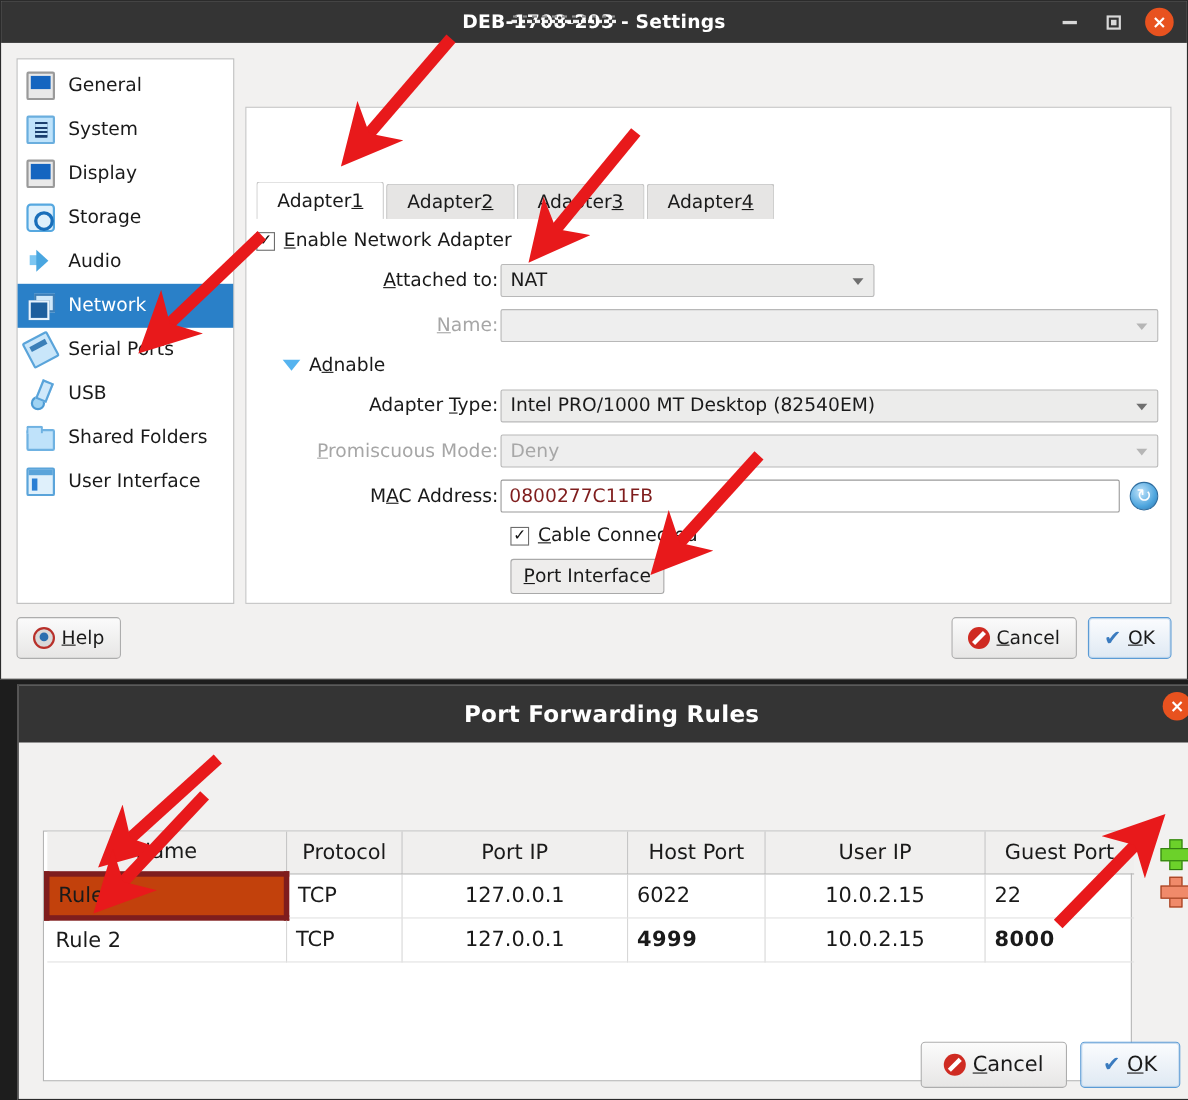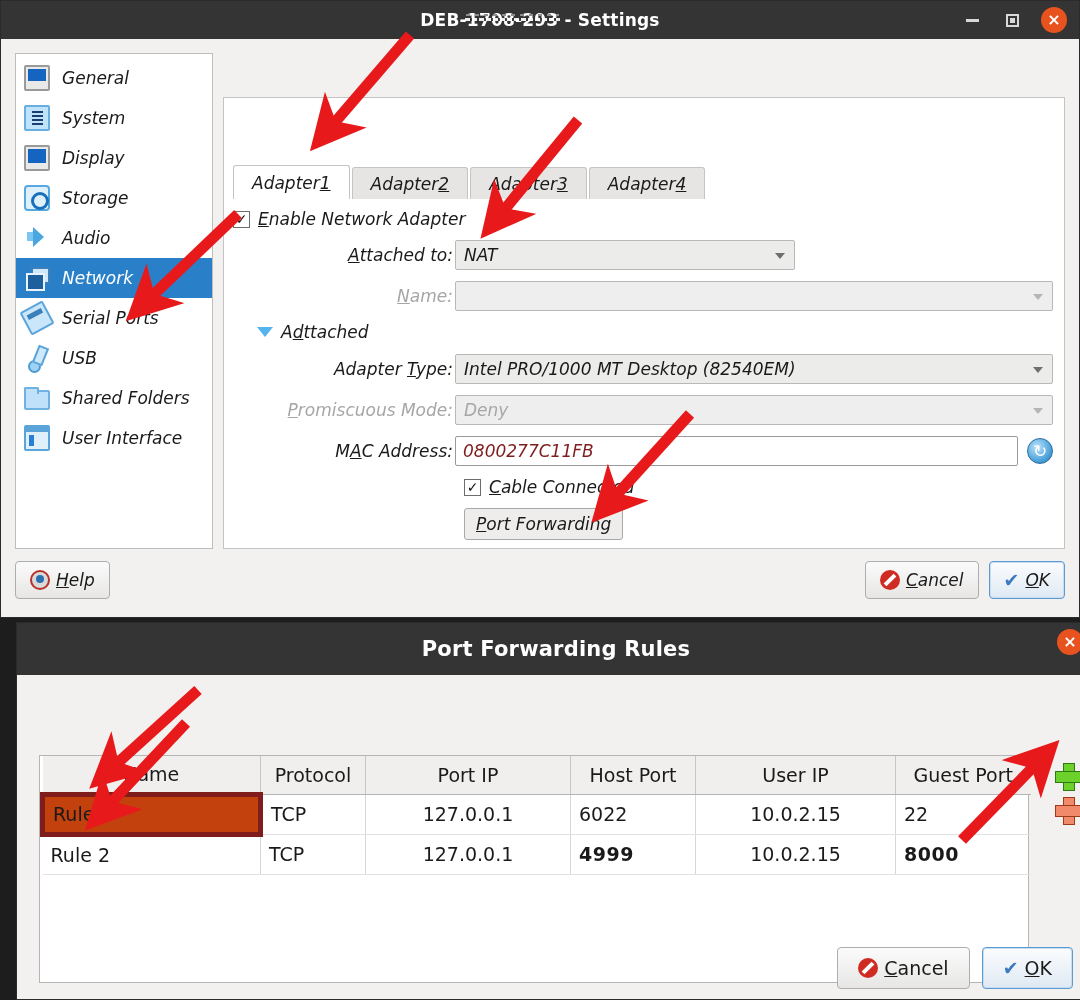--- a/index.html
+++ b/index.html
@@ -51,21 +51,21 @@
     background: repeating-linear-gradient(90deg,#8e8e8e 0 4px,transparent 4px 9px);
   }
   .winbtns { position: absolute; right: 12px; top: 0; height: 38px; display: flex; align-items: center; gap: 18px; }
   .wbtn { width: 22px; height: 22px; display: flex; align-items: center; justify-content: center; cursor: pointer; }
   .wbtn .dash { width: 13px; height: 3px; background: #d8d8d8; }
   .wbtn .sq { width: 13px; height: 13px; border: 2px solid #d8d8d8; position: relative; }
   .wbtn .sq::after { content:""; position:absolute; left:2px; top:2px; right:2px; bottom:2px; background:#d8d8d8; }
   .wbtn.close { width: 26px; height: 26px; border-radius: 50%; background: #e8521f; color: #fff;
                 font-size: 16px; font-weight: bold; line-height: 1; }
 
-  .winbody { position: relative; height: 580px; padding: 14px 14px 0 14px; font-style: italic; }
+  .winbody { position: relative; height: 580px; padding: 14px 14px 0 14px; }
 
   .sidebar {
     position: absolute; left: 14px; top: 14px; width: 198px; height: 496px;
     background: #ffffff; border: 1px solid #bdbdbd;
     padding-top: 4px;
   }
   .sb-item {
     height: 40px; display: flex; align-items: center; gap: 12px;
     padding-left: 8px; font-size: 17px; color: #1a1a1a; cursor: pointer;
   }
@@ -338,21 +338,21 @@
           <div class="ctrl">
             <div class="combo dim">
               <span></span>
               <span class="arrow"></span>
             </div>
           </div>
         </div>
 
         <div class="adv">
           <span class="tri"></span>
-          <span><span>A</span><u>d</u><span>ttached</span></span>
+          <span><span>A</span><u>d</u><span>nable</span></span>
         </div>
 
         <div class="row">
           <div class="lbl"><span>Adapter </span><u>T</u><span>ype:</span></div>
           <div class="ctrl">
             <div class="combo">
               <span>Intel PRO/1000 MT Desktop (82540EM)</span>
               <span class="arrow"></span>
             </div>
           </div>
@@ -381,21 +381,21 @@
         <div class="chkrow" style="margin-left:222px;padding-left:9px">
           <span class="chk">
               <span>✓</span>
             </span>
           <span class="chklabel"><u>C</u><span>able Connected</span></span>
         </div>
 
         <div style="margin-left:222px;padding-left:9px">
           <div class="pfbtn">
               <u>P</u>
-              <span>ort Forwarding</span>
+              <span>ort Interface</span>
             </div>
         </div>
 
       </div>
 
       <div class="btnbar">
         <div class="btn btn-left">
           <span class="ic-help"></span>
           <span><u>H</u><span>elp</span></span>
         </div>

